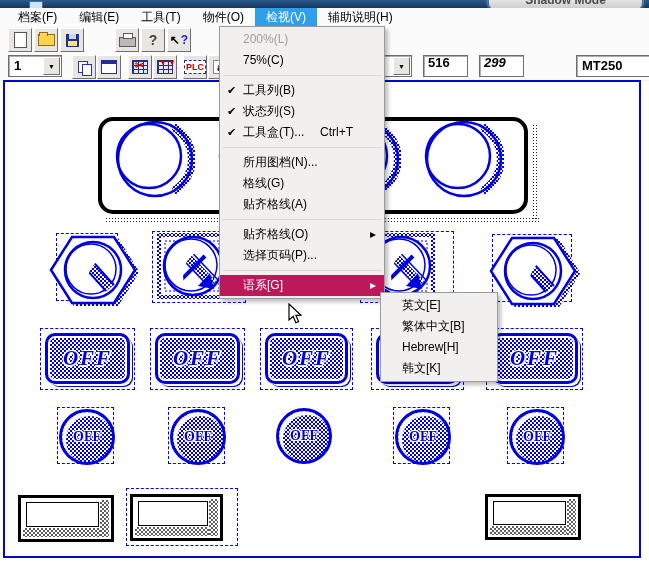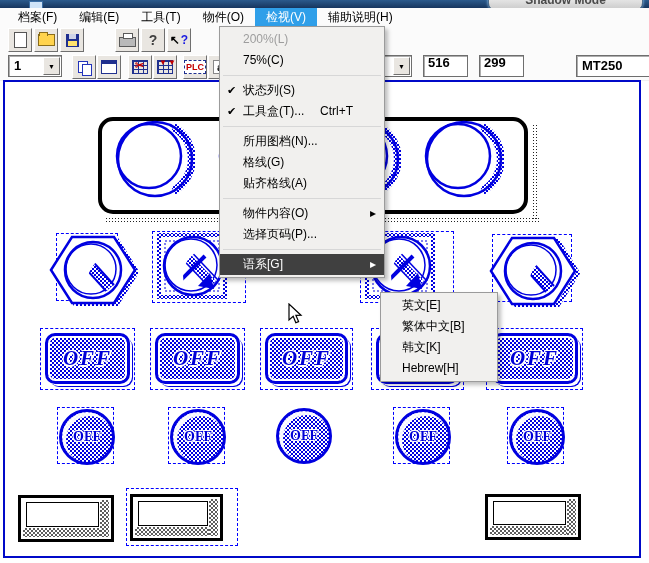--- a/index.html
+++ b/index.html
@@ -100,21 +100,21 @@
 
   
   .menu-panel{position:absolute;left:219px;top:26px;width:166px;background:#f1f0ee;
        border:1px solid #9b9b9b;box-shadow:3px 3px 4px rgba(0,0,0,.25);z-index:20;padding:2px 0;box-sizing:border-box;}
   .mi{position:relative;height:21px;line-height:21px;white-space:nowrap;}
   .mi .mk{display:inline-block;width:23px;text-align:center;font-size:11px;}
   .mi.checked .mk::before{content:"✔";}
   .mi.disabled{color:#9d9d9d;}
   .mi .msc{position:absolute;left:100px;top:0;}
   .mi.sub::after{content:"▸";position:absolute;right:8px;top:0;font-size:12px;}
-  .mi.hl{background:#404040;color:#fff;}
+  .mi.hl{background:#be185d;color:#fff;}
   .msep{height:1px;background:#d7d7d7;margin:4px 3px;}
   .submenu{position:absolute;left:380px;top:292px;width:118px;background:#f1f0ee;
        border:1px solid #9b9b9b;box-shadow:3px 3px 4px rgba(0,0,0,.25);z-index:30;padding:2px 0;box-sizing:border-box;}
   .submenu .mi .mk{width:21px;}
 
   .cursor{position:absolute;left:288px;top:303px;z-index:40;}
   svg.shape{position:absolute;}
 </style>
 </head>
 <body>
@@ -193,21 +193,21 @@
         <span class="ic-plc">PLC</span>
       </div>
     <div class="tbtn" style="left:208px;top:2px">
         <span class="ic-text">a</span>
       </div>
 
     <div class="combo" style="left:330px;top:2px;width:82px;">
       <span class="drop"></span>
     </div>
     <input class="numfield" style="left: 423px; top: 2px;" readonly="" value="516">
-    <input class="numfield" style="left: 479px; top: 2px;" readonly="" value="299">
+    <input class="numfield" style="left: 479px; top: 2px; font-style: italic;" readonly="" value="299">
     <div class="combo" style="left:576px;top:2px;width:99px;padding-left:41px;">
       <span class="val">MT250</span>
       <span class="drop"></span>
     </div>
   </div>
 
   <div class="canvas">
 
     <div class="gb-shadow-b dots"></div>
     <div class="gb-shadow-r dots"></div>
@@ -363,37 +363,38 @@
       <div class="r3-bot chkg"></div>
         <div class="r3-right chkg"></div>
         <div class="r3-inner"></div>
     </div>
   </div>
 
   <div class="menu-panel">
     <div class="mi disabled"><span class="mk"></span><span>200%(L)</span></div>
     <div class="mi"><span class="mk"></span><span>75%(C)</span></div>
     <div class="msep"></div>
+    <div class="mi checked"><span class="mk"></span><span>工具列(B)</span></div>
     <div class="mi checked"><span class="mk"></span><span>状态列(S)</span></div>
     <div class="mi checked"><span class="mk"></span><span>工具盒(T)...</span><span class="msc">Ctrl+T</span></div>
     <div class="msep"></div>
     <div class="mi"><span class="mk"></span><span>所用图档(N)...</span></div>
     <div class="mi"><span class="mk"></span><span>格线(G)</span></div>
     <div class="mi"><span class="mk"></span><span>贴齐格线(A)</span></div>
     <div class="msep"></div>
-    <div class="mi sub"><span class="mk"></span><span>物件内容(O)</span></div>
+    <div class="mi sub"><span class="mk"></span><span>贴齐格线(O)</span></div>
     <div class="mi"><span class="mk"></span><span>选择页码(P)...</span></div>
     <div class="msep"></div>
     <div class="mi sub hl"><span class="mk"></span><span>语系[G]</span></div>
   </div>
 
   <div class="submenu">
     <div class="mi"><span class="mk"></span><span>英文[E]</span></div>
     <div class="mi"><span class="mk"></span><span>繁体中文[B]</span></div>
+    <div class="mi"><span class="mk"></span><span>Hebrew[H]</span></div>
     <div class="mi"><span class="mk"></span><span>韩文[K]</span></div>
-    <div class="mi"><span class="mk"></span><span>Hebrew[H]</span></div>
   </div>
 
   <svg class="cursor" width="16" height="22" viewBox="0 0 16 22">
     <path d="M1,1 L1,17 L5.2,13.3 L7.8,19.8 L10.6,18.6 L7.9,12.3 L13,12.2 Z" fill="#ffffff" stroke="#000000" stroke-width="1.2"></path>
   </svg>
 
 </div>
 
 </body></html>

